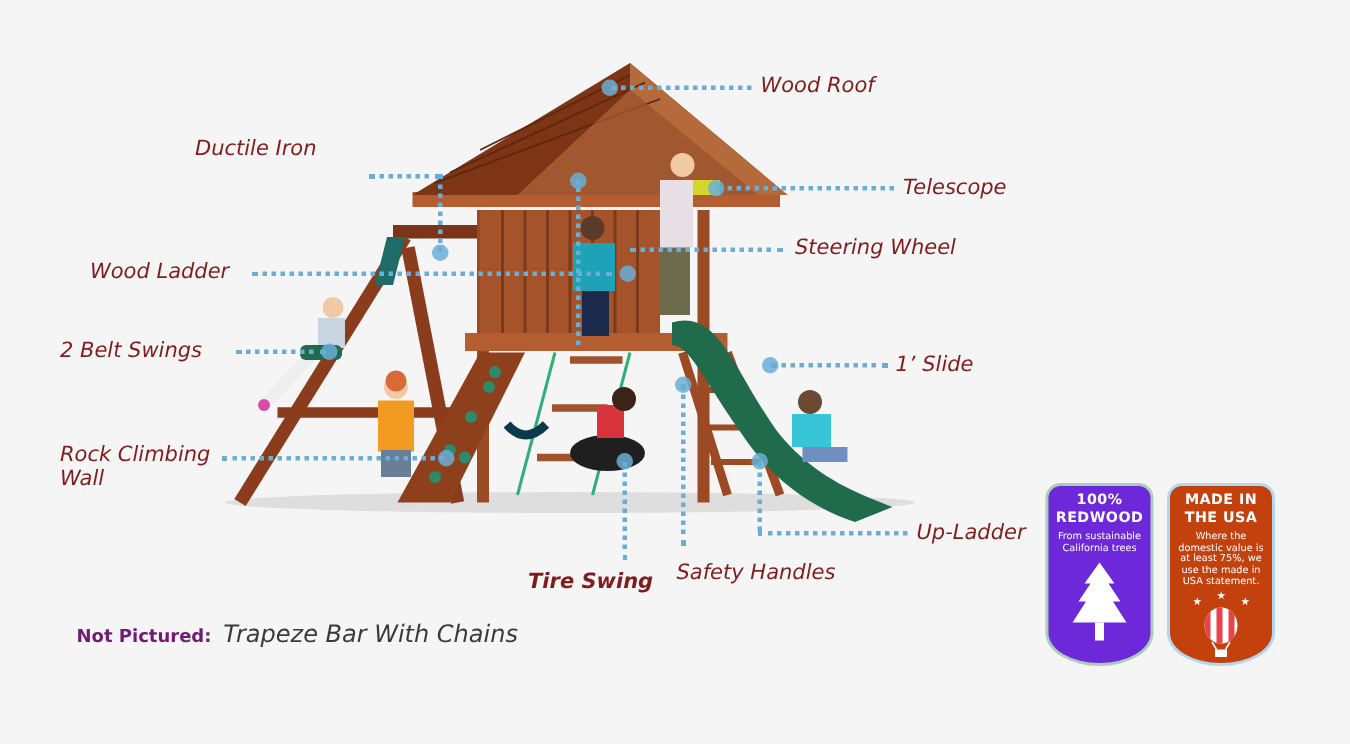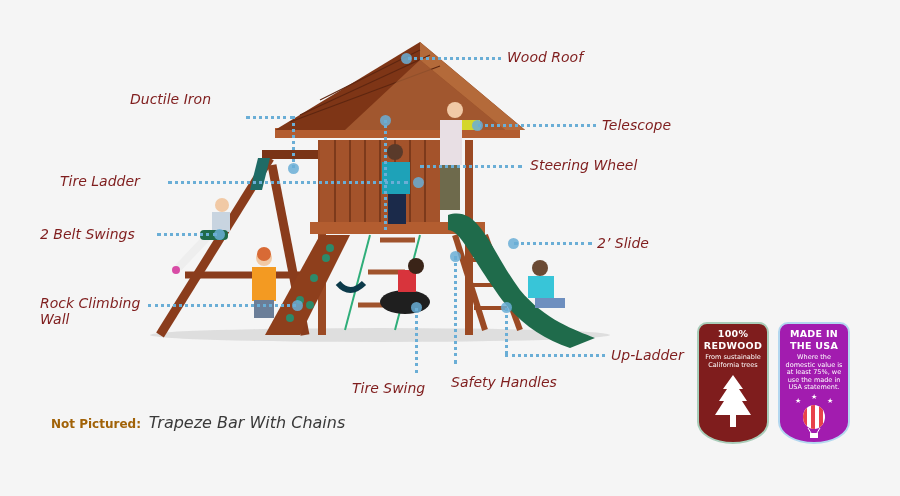--- a/index.html
+++ b/index.html
@@ -5,28 +5,28 @@
   html, body { margin:0; padding:0; }
   body { width:900px; height:496px; background:#f5f5f5; position:relative; overflow:hidden;
          font-family:"DejaVu Sans", sans-serif; color:#3a3a3a; }
   .label { position:absolute; font-style:italic; font-size:14px; color:#7f1d1d; white-space:nowrap; line-height:16px; }
   .label.right { }
   .dotline { position:absolute; border-top:3px dotted #6aaed6; height:0; }
   .vdotline { position:absolute; border-left:3px dotted #6aaed6; width:0; }
   .node { position:absolute; width:11px; height:11px; border-radius:50%; background:#6aaed6; opacity:.85; transform:translate(-5px,-5px); }
   #playset { position:absolute; left:0; top:0; }
   .footnote { position:absolute; left:51px; top:413px; font-size:12px; }
-  .footnote .np { font-weight:bold; font-style:normal; color:#a16207; }
+  .footnote .np { font-weight:bold; font-style:normal; color:#701a75; }
   .footnote .item { font-style:italic; font-size:16px; margin-left:4px; }
   .badge { position:absolute; top:322px; width:72px; height:122px; border-radius:10px 10px 36px 36px / 10px 10px 22px 22px;
            box-sizing:border-box; text-align:center; color:#fff; }
   .badge .h { font-family:"DejaVu Sans", sans-serif; font-weight:bold; font-size:9.5px; line-height:12px; margin-top:4px; letter-spacing:.3px; }
   .badge .s { font-size:6.5px; line-height:7.5px; margin-top:2px; padding:0 3px; }
-  .badge.green { left:697px; background:#7f1d1d; border:2px solid #a9cdb9; }
-  .badge.blue { left:778px; background:#a21caf; border:2px solid #b3d7ef; }
+  .badge.green { left:697px; background:#6d28d9; border:2px solid #a9cdb9; }
+  .badge.blue { left:778px; background:#c2410c; border:2px solid #b3d7ef; }
 </style>
 </head>
 <body>
 
 <svg id="playset" width="900" height="496" viewBox="0 0 900 496">
 
   <ellipse cx="380" cy="335" rx="230" ry="7" fill="#cfcfcf" opacity=".6"></ellipse>
 
   <line x1="160" y1="335" x2="270" y2="158" stroke="#8a3c1c" stroke-width="9"></line>
   <line x1="305" y1="335" x2="272" y2="165" stroke="#8a3c1c" stroke-width="9"></line>
@@ -151,30 +151,30 @@
 <div class="node" style="left:416px;top:307px;"></div>
 
 <div class="vdotline" style="left:454px;top:256px;height:108px;"></div>
 <div class="node" style="left:455px;top:256px;"></div>
 
 <div class="label" style="left:507px;top:49px;">Wood Roof</div>
 <div class="label right" style="left:130px;top:91px;width:113px;">
   <div>Ductile Iron</div>
 </div>
 <div class="label" style="left:602px;top:117px;text-align:center;">Telescope</div>
-<div class="label right" style="left:60px;top:173px;width:102px;">Tire Ladder</div>
+<div class="label right" style="left:60px;top:173px;width:102px;">Wood Ladder</div>
 <div class="label" style="left:530px;top:157px;">Steering Wheel</div>
 <div class="label right" style="left:40px;top:226px;width:113px;">2 Belt Swings</div>
-<div class="label" style="left:597px;top:235px;">2’ Slide</div>
+<div class="label" style="left:597px;top:235px;">1’ Slide</div>
 <div class="label right" style="left:40px;top:295px;width:106px;">
   <div>Rock Climbing</div>
   <div>Wall</div>
 </div>
 <div class="label" style="left:611px;top:347px;">Up-Ladder</div>
-<div class="label" style="left:352px;top:380px;">Tire Swing</div>
+<div class="label" style="left:352px;top:380px;font-weight:bold;">Tire Swing</div>
 <div class="label" style="left:451px;top:374px;text-align:center;">Safety Handles</div>
 
 <div class="footnote">
   <span class="np">Not Pictured:</span>
   <span class="item">Trapeze Bar With Chains</span>
 </div>
 
 <div class="badge green">
   <div class="h">100%</div>
   <div class="h" style="margin-top:0">REDWOOD</div>

